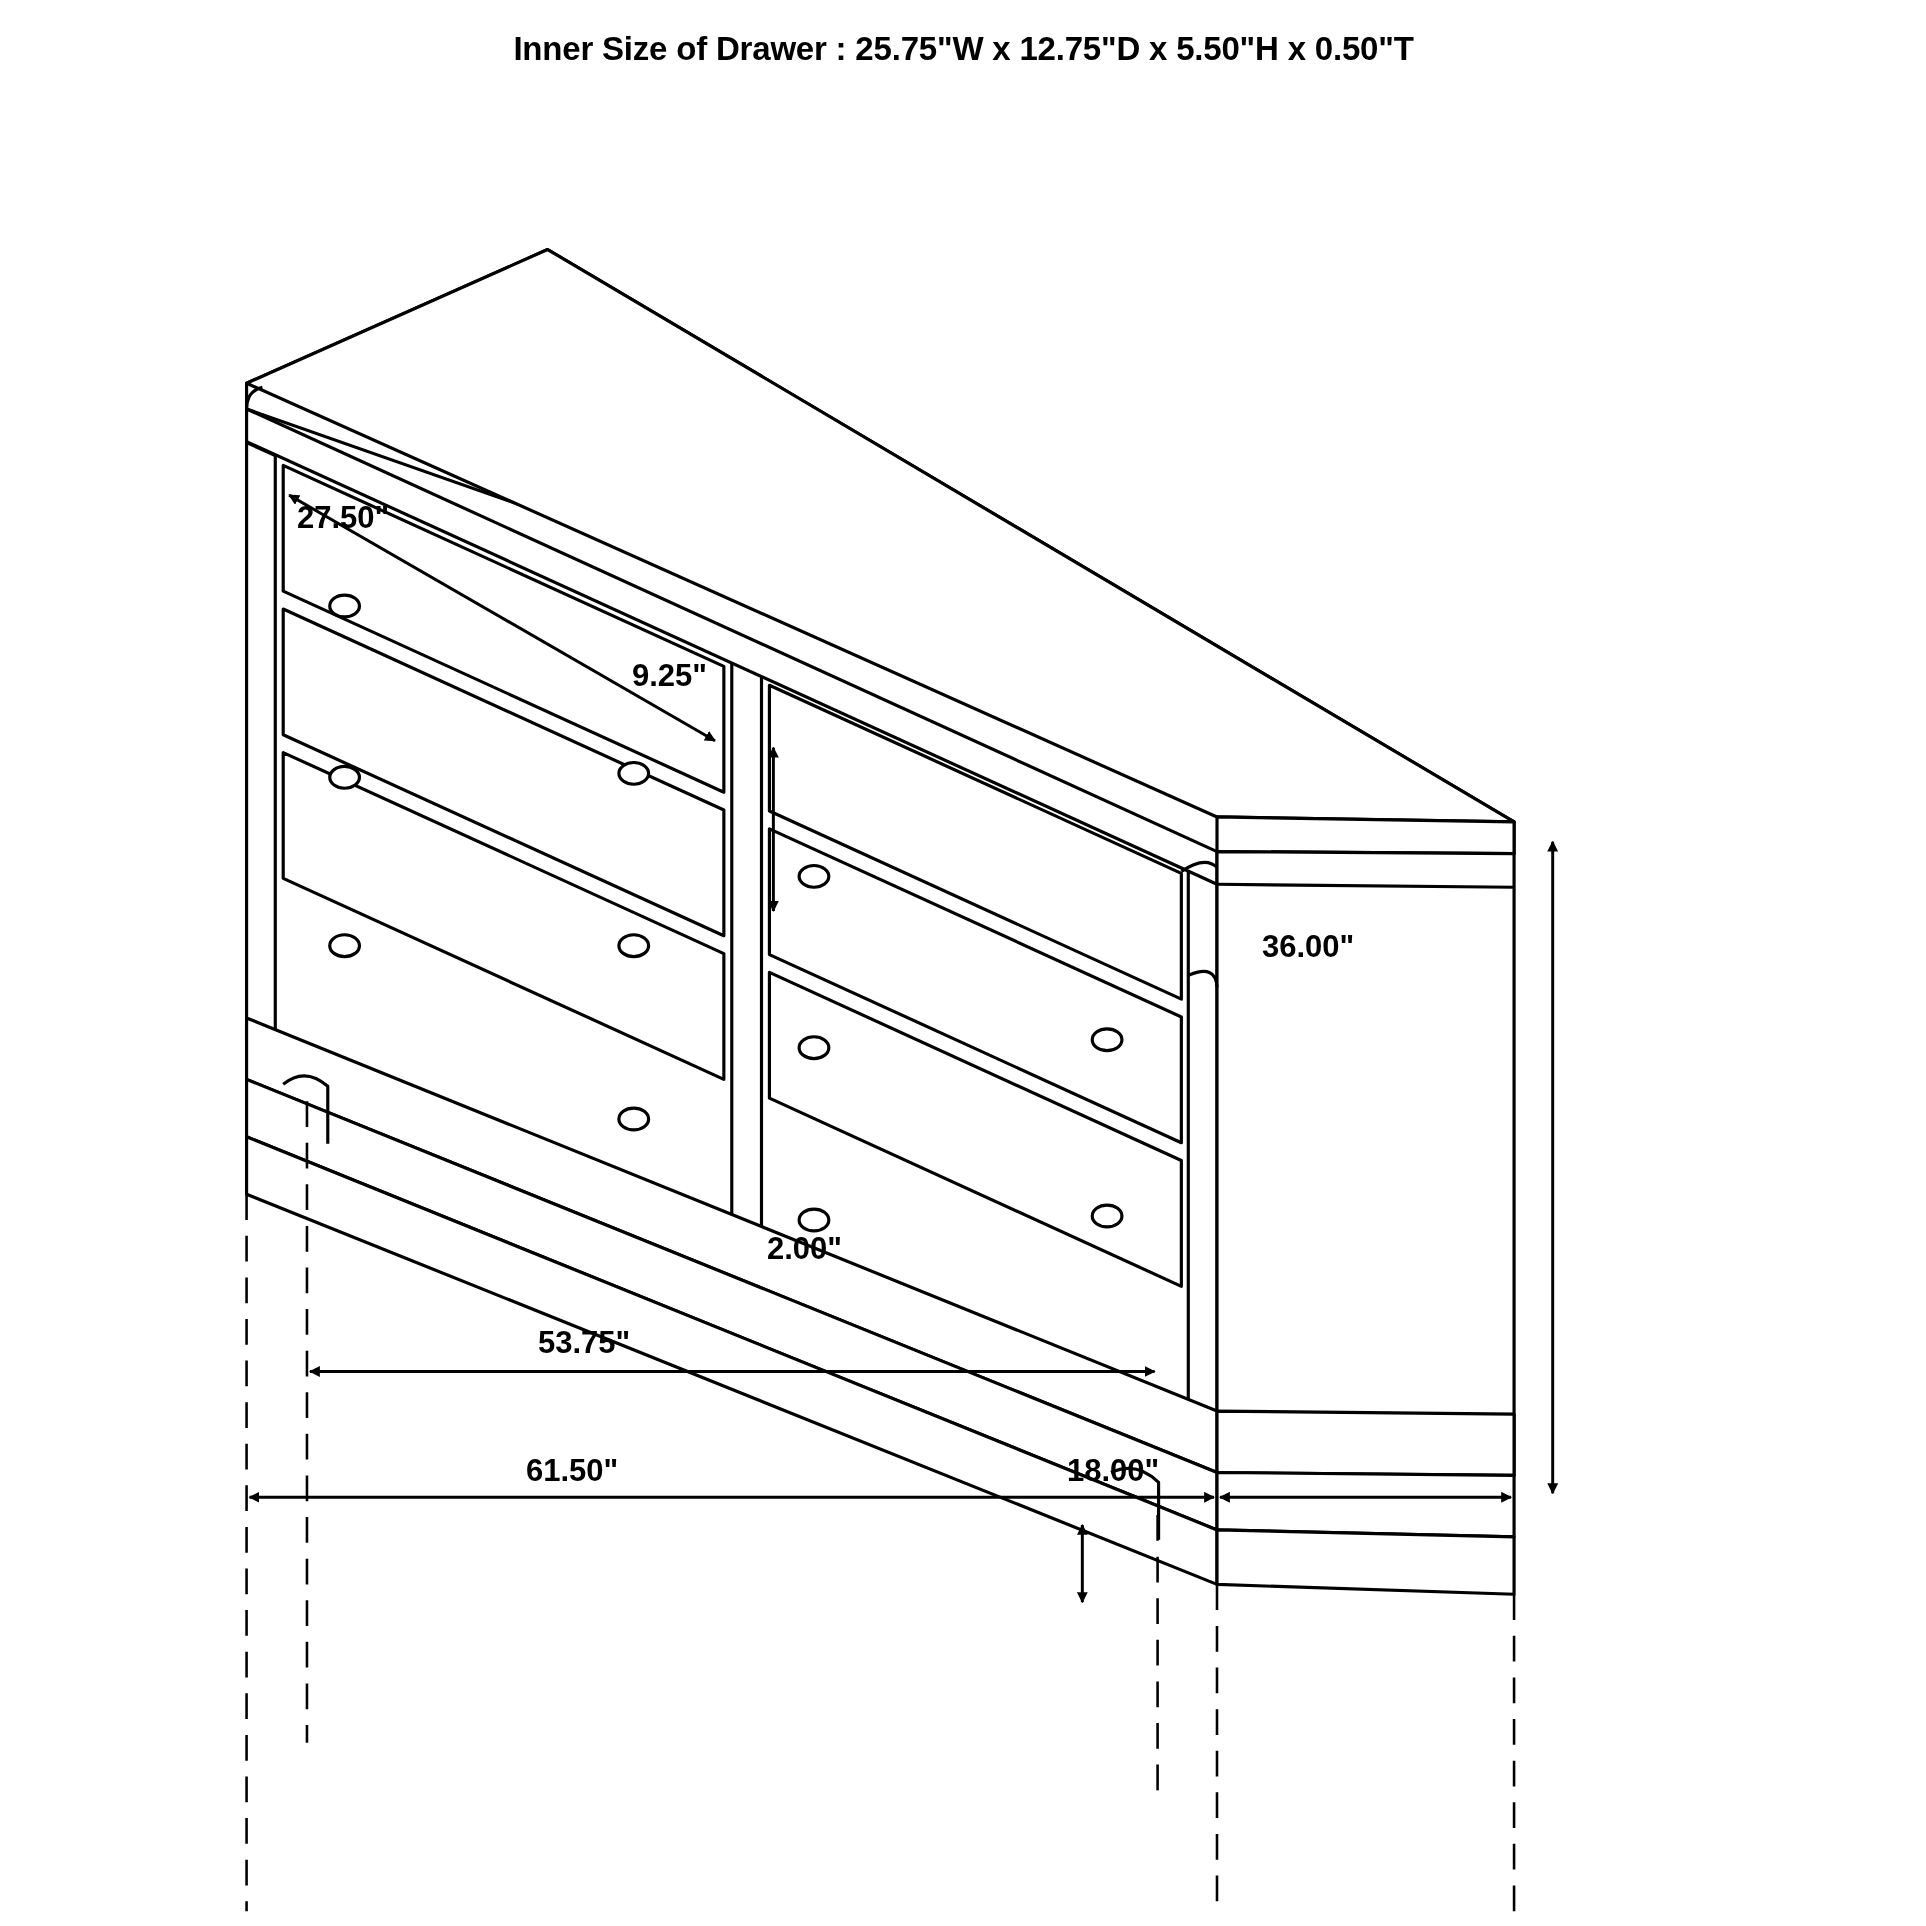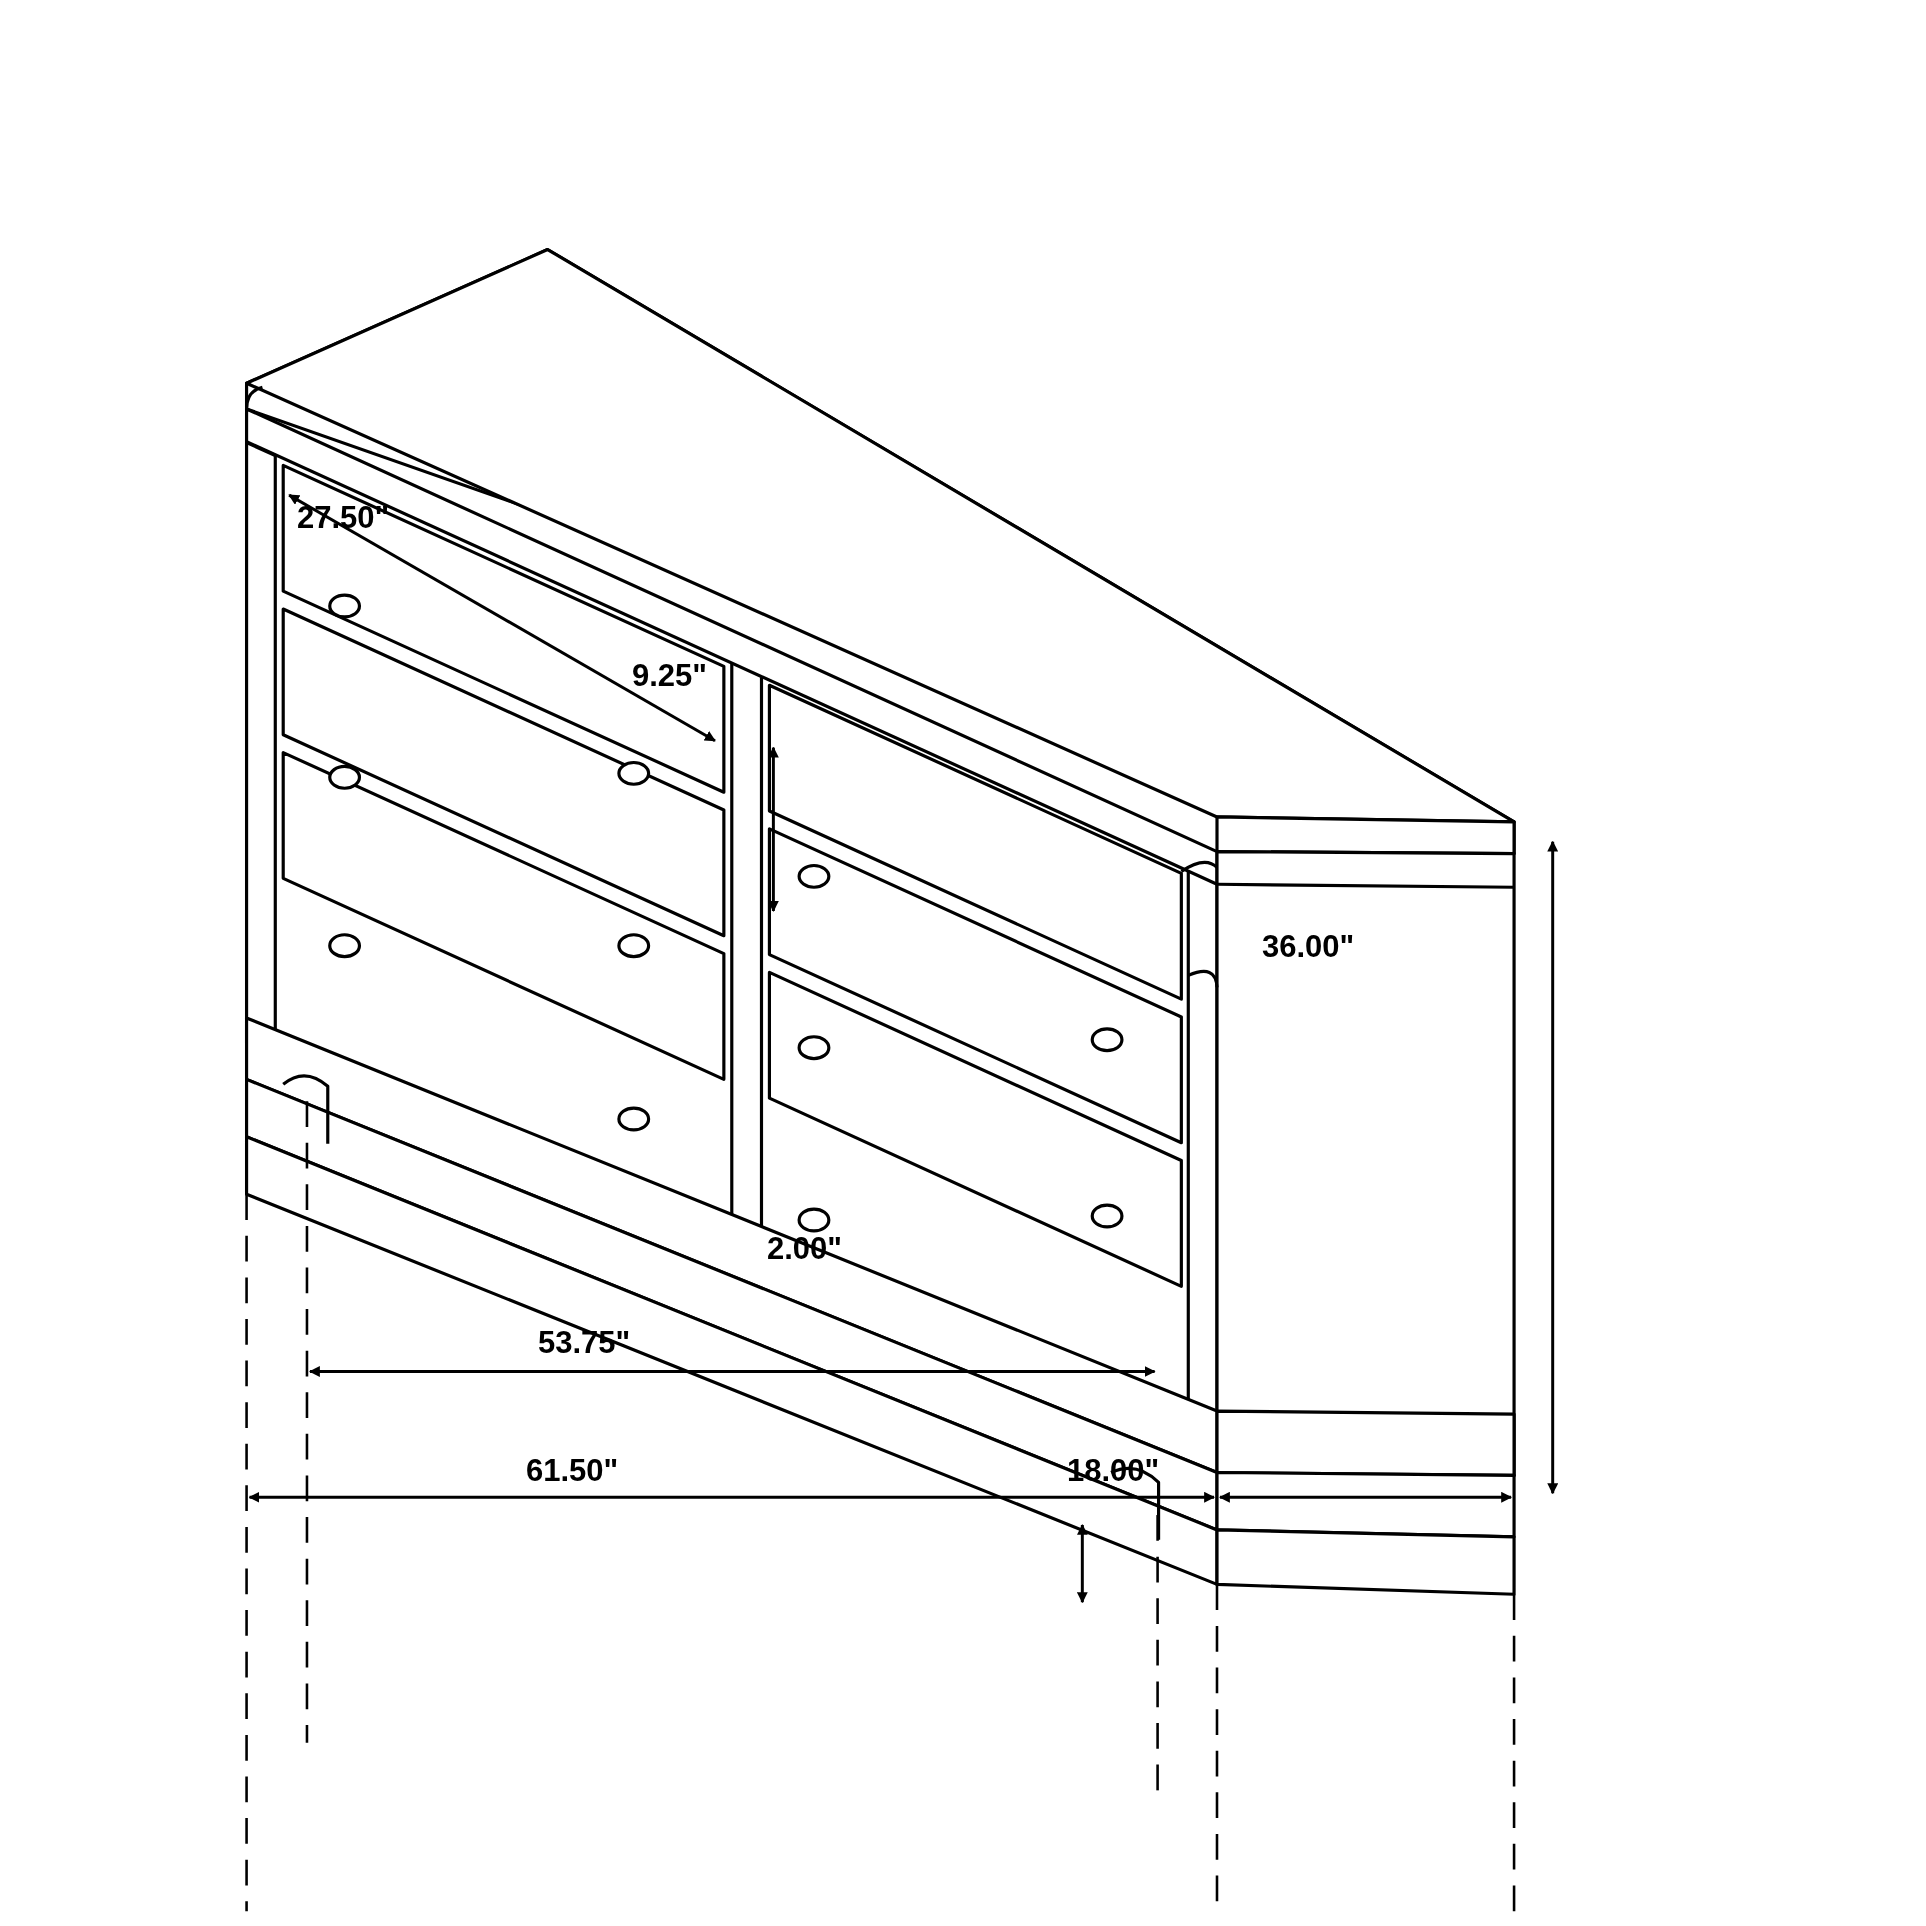--- a/index.html
+++ b/index.html
@@ -42,20 +42,21 @@
     font-size: 31px;
     font-weight: bold;
     white-space: nowrap;
   }
 </style>
 </head>
 <body>
 
 <div id="page">
 
+  <div id="title">Inner Size of Drawer : 25.75"W x 12.75"D x 5.50"H x 0.50"T</div>
 
   <svg id="drawing" viewBox="0 0 1946 1946">
     <defs>
       <marker id="arrHead" markerWidth="11" markerHeight="11" refX="10" refY="5.5" orient="auto" markerUnits="userSpaceOnUse">
         <path d="M0,0 L11,5.5 L0,11 z" fill="#000"></path>
       </marker>
       <marker id="arrTail" markerWidth="11" markerHeight="11" refX="1" refY="5.5" orient="auto" markerUnits="userSpaceOnUse">
         <path d="M11,0 L0,5.5 L11,11 z" fill="#000"></path>
       </marker>
     </defs>

